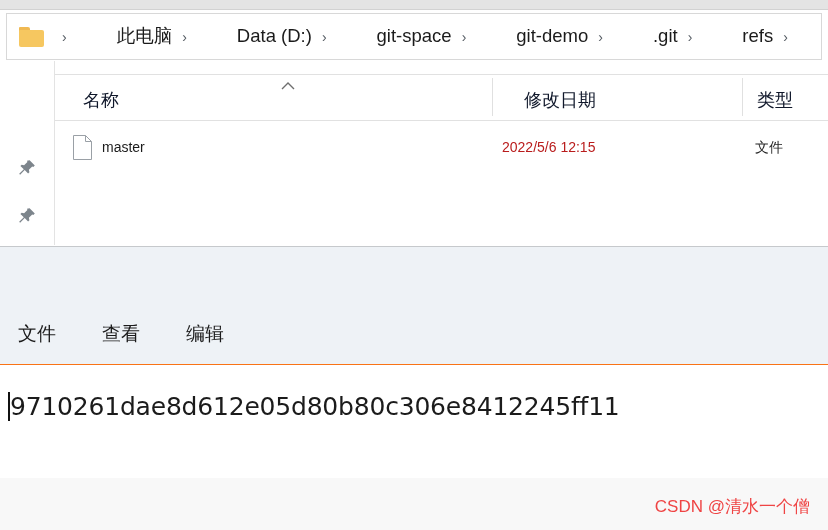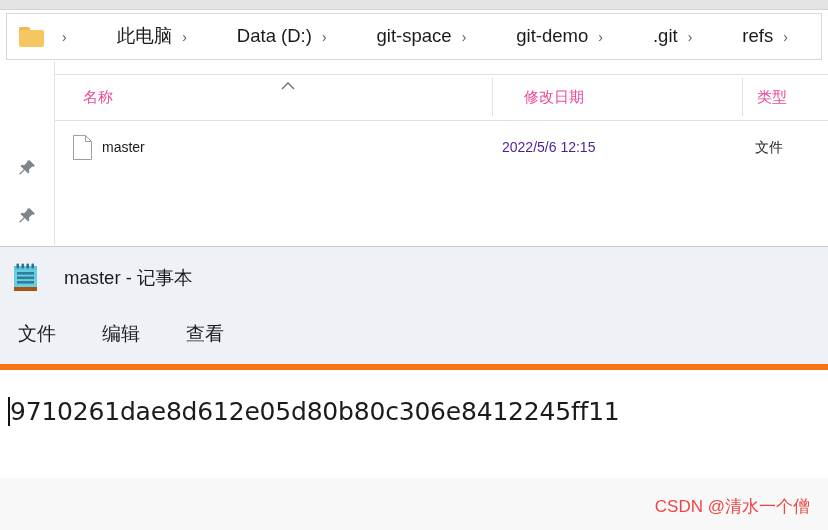--- a/index.html
+++ b/index.html
@@ -107,22 +107,22 @@
   
   .list-header {
     position: absolute;
     left: 55px; top: 74px;
     width: 773px; height: 46px;
     border-bottom: 1px solid #e1e1e1;
   }
   .col-head {
     position: absolute;
     top: 14px;
-    font-size: 15px;
-    color: #ec4899;
+    font-size: 18px;
+    color: #0f172a;
     white-space: nowrap;
     font-family: Liberation Mono, monospace;
   }
   .col-head.name { left: 28px; }
   .col-head.date { left: 469px; }
   .col-head.type { left: 702px; }
   .col-div {
     position: absolute;
     top: 4px;
     width: 1px; height: 38px;
@@ -157,21 +157,21 @@
   }
   .file-icon svg { display: block; }
   .cell {
     position: absolute;
     top: 13px;
     font-size: 14px;
     color: #1b1b1b;
     white-space: nowrap;
   }
   .cell.name { left: 47px; }
-  .cell.date { left: 447px; color: #4c1d95; }
+  .cell.date { left: 447px; color: #b91c1c; }
   .cell.type { left: 700px; color: #262626; }
 
   
   .notepad {
     position: absolute;
     left: 0; top: 246px;
     width: 828px;
     height: 232px;
     background: #eef2f6;
     border-top: 1px solid #c6c9cc;
@@ -213,21 +213,21 @@
     padding: 4px 10px;
     white-space: nowrap;
     margin-right: 26px;
     cursor: default;
   }
   .np-textarea {
     position: absolute;
     left: 0; top: 117px;
     width: 828px; height: 115px;
     background: #ffffff;
-    border-top: 6px solid #f97316;
+    border-top: 1px solid #f97316;
   }
   .np-caret {
     position: absolute;
     left: 8px; top: 27px;
     width: 1.5px; height: 29px;
     background: #111111;
   }
   .np-text {
     position: absolute;
     left: 10px; top: 25px;
@@ -330,42 +330,25 @@
         </svg>
       </span>
       <span class="cell name">master</span>
       <span class="cell date">2022/5/6 12:15</span>
       <span class="cell type">文件</span>
     </div>
   </div>
 
   <div class="notepad">
 
-    <div class="np-titlebar">
-      <span class="np-icon">
-        <svg width="27" height="29" viewBox="0 0 27 29" aria-hidden="true">
-          <rect x="2" y="3" width="23" height="21" fill="#6ecbe4"></rect>
-          <rect x="2" y="3" width="23" height="4" fill="#5bc4de"></rect>
-          <rect x="4.5" y="0.5" width="2.5" height="5" rx="1" fill="#2f6f86"></rect>
-          <rect x="9.5" y="0.5" width="2.5" height="5" rx="1" fill="#2f6f86"></rect>
-          <rect x="14.5" y="0.5" width="2.5" height="5" rx="1" fill="#2f6f86"></rect>
-          <rect x="19.5" y="0.5" width="2.5" height="5" rx="1" fill="#2f6f86"></rect>
-          <rect x="5" y="9" width="17" height="2.6" fill="#2b7f9c"></rect>
-          <rect x="5" y="13.5" width="17" height="2.6" fill="#2b7f9c"></rect>
-          <rect x="5" y="18" width="17" height="2.6" fill="#2b7f9c"></rect>
-          <rect x="2" y="24" width="23" height="4" fill="#a9540f"></rect>
-        </svg>
-      </span>
-      <span class="np-title">master - 记事本</span>
-    </div>
 
     <div class="np-menubar">
       <span class="np-menu-item">文件</span>
+      <span class="np-menu-item">查看</span>
       <span class="np-menu-item">编辑</span>
-      <span class="np-menu-item">查看</span>
     </div>
 
     <div class="np-textarea">
       <span class="np-caret"></span>
       <span class="np-text">9710261dae8d612e05d80b80c306e8412245ff11</span>
     </div>
   </div>
 
   <div class="bottom-area">
     <span class="watermark">CSDN @清水一个僧</span>

